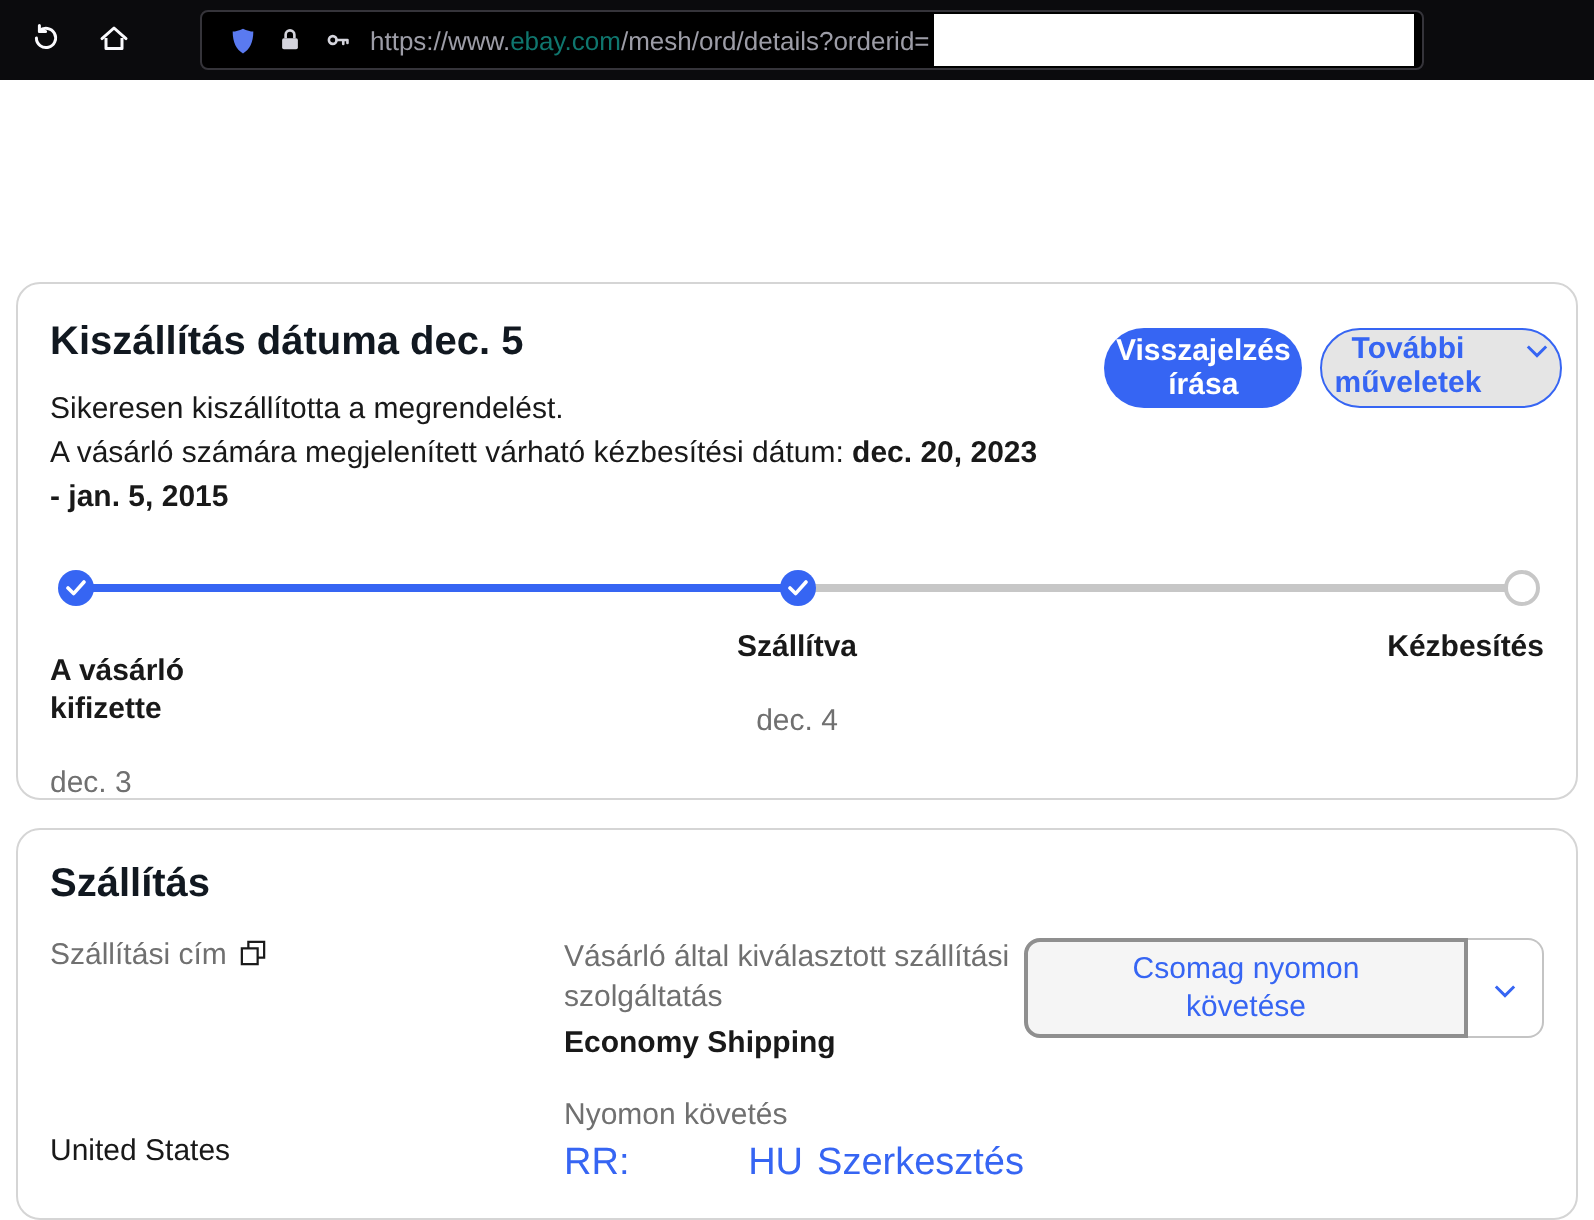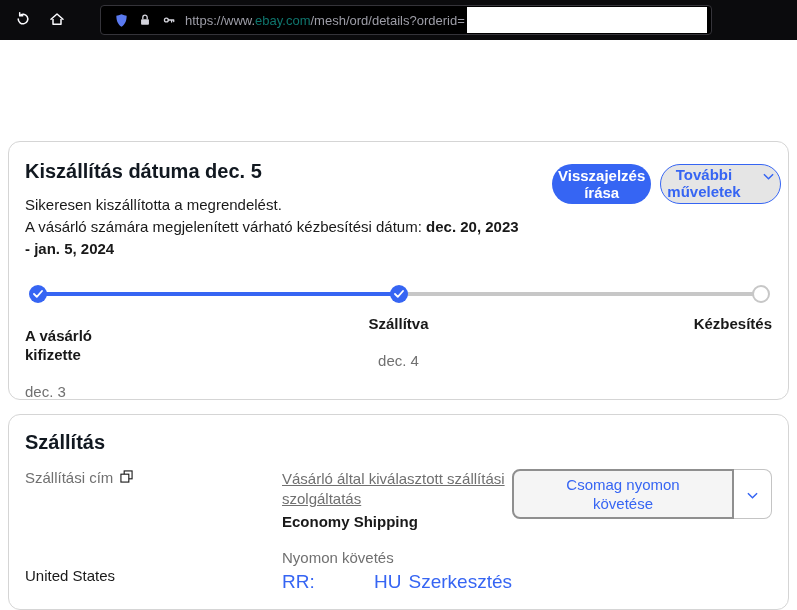--- a/index.html
+++ b/index.html
@@ -82,21 +82,21 @@
   
   h2.shipping-title { margin: 0 0 14px; font-size: 20px; font-weight: 700; color: #111820; line-height: 26px; }
   .ship-grid { display: flex; }
   .gray { color: #707070; font-size: 15px; }
   .col-address { width: 268px; }
   .addr-label-row { display: flex; align-items: center; gap: 7px; }
   .copy-btn { border: none; background: transparent; padding: 0; cursor: pointer; display: flex; align-items: center; }
   .addr-spacer { height: 80px; }
   .country { font-size: 15px; color: #191919; line-height: 20px; }
   .col-service { width: 230px; }
-  .service-label { line-height: 20px; text-decoration: underline; }
+  .service-label { line-height: 20px; }
   .service-value { margin-top: 2px; font-size: 15px; font-weight: 700; color: #191919; line-height: 22px; }
   .tracking-label { margin-top: 15px; line-height: 20px; }
   .tracking-row { margin-top: 3px; display: flex; align-items: center; font-size: 19px; }
   .link { color: #3665f3; text-decoration: none; cursor: pointer; }
   .track-gap { width: 78px; }
   .edit-link { margin-left: 7px; }
   .col-actions { flex: 1; display: flex; }
   .split-btn { margin-left: auto; display: flex; height: 50px; }
   .split-main {
     width: 222px; height: 50px; cursor: pointer;
@@ -152,21 +152,21 @@
     <span class="url-text"><span>https://www.</span><span class="domain">ebay.com</span><span>/mesh/ord/details?orderid=</span></span>
     <span class="redaction"></span>
   </div>
 </div>
 
 <section class="card card-status">
   <div class="status-top">
     <div class="status-text">
       <h1 class="status-title">Kiszállítás dátuma dec. 5</h1>
       <p>Sikeresen kiszállította a megrendelést.</p>
-      <p><span>A vásárló számára megjelenített várható kézbesítési dátum: </span><strong>dec. 20, 2023</strong><br><strong>- jan. 5, 2024</strong></p>
+      <p><span>A vásárló számára megjelenített várható kézbesítési dátum: </span><strong>dec. 20, 2023</strong><br><strong>- jan. 5, 2015</strong></p>
     </div>
     <div class="status-actions">
       <button class="btn-primary">Visszajelzés írása</button>
       <button class="btn-secondary">
         <span>További műveletek</span>
         <span>
           <svg viewBox="0 0 12 7" width="11" height="7">
               <path d="M1 1l5 5 5-5" fill="none" stroke="#3665f3" stroke-width="1.6"></path>
             </svg>
         </span>

